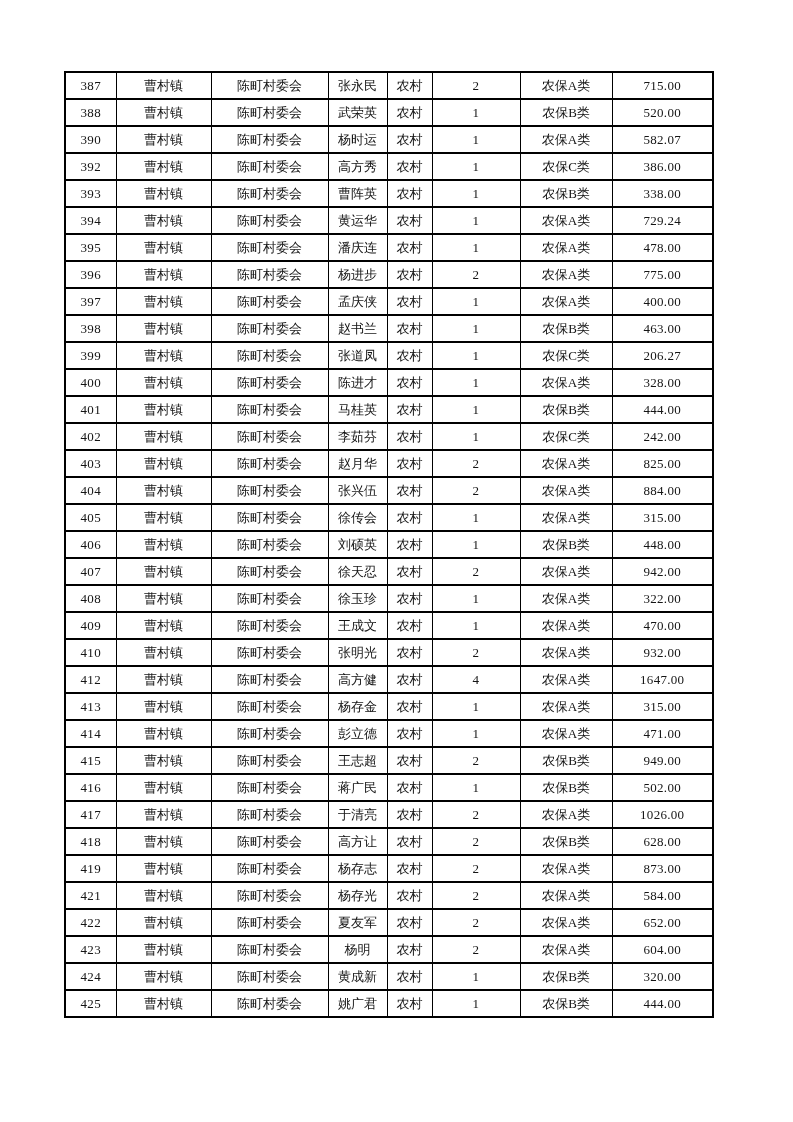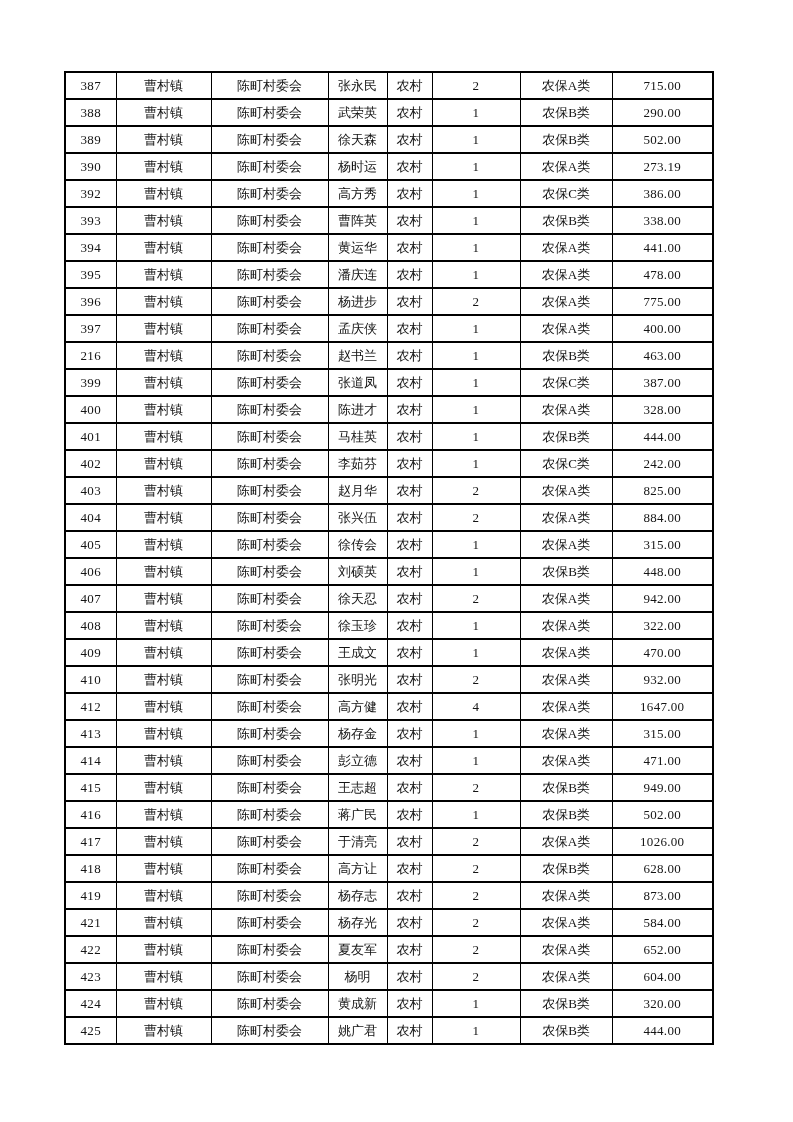--- a/index.html
+++ b/index.html
@@ -75,41 +75,31 @@
           <td class="c7">715.00</td>
         </tr>
         <tr>
           <td class="c0">388</td>
           <td class="c1">曹村镇</td>
           <td class="c2">陈町村委会</td>
           <td class="c3">武荣英</td>
           <td class="c4">农村</td>
           <td class="c5">1</td>
           <td class="c6">农保B类</td>
-          <td class="c7">290.00</td>
-        </tr>
-        <tr>
-          <td class="c0">389</td>
-          <td class="c1">曹村镇</td>
-          <td class="c2">陈町村委会</td>
-          <td class="c3">徐天森</td>
-          <td class="c4">农村</td>
-          <td class="c5">1</td>
-          <td class="c6">农保B类</td>
-          <td class="c7">502.00</td>
+          <td class="c7">520.00</td>
         </tr>
         <tr>
           <td class="c0">390</td>
           <td class="c1">曹村镇</td>
           <td class="c2">陈町村委会</td>
           <td class="c3">杨时运</td>
           <td class="c4">农村</td>
           <td class="c5">1</td>
           <td class="c6">农保A类</td>
-          <td class="c7">273.19</td>
+          <td class="c7">582.07</td>
         </tr>
         <tr>
           <td class="c0">392</td>
           <td class="c1">曹村镇</td>
           <td class="c2">陈町村委会</td>
           <td class="c3">高方秀</td>
           <td class="c4">农村</td>
           <td class="c5">1</td>
           <td class="c6">农保C类</td>
           <td class="c7">386.00</td>
@@ -125,21 +115,21 @@
           <td class="c7">338.00</td>
         </tr>
         <tr>
           <td class="c0">394</td>
           <td class="c1">曹村镇</td>
           <td class="c2">陈町村委会</td>
           <td class="c3">黄运华</td>
           <td class="c4">农村</td>
           <td class="c5">1</td>
           <td class="c6">农保A类</td>
-          <td class="c7">441.00</td>
+          <td class="c7">729.24</td>
         </tr>
         <tr>
           <td class="c0">395</td>
           <td class="c1">曹村镇</td>
           <td class="c2">陈町村委会</td>
           <td class="c3">潘庆连</td>
           <td class="c4">农村</td>
           <td class="c5">1</td>
           <td class="c6">农保A类</td>
           <td class="c7">478.00</td>
@@ -158,38 +148,38 @@
           <td class="c0">397</td>
           <td class="c1">曹村镇</td>
           <td class="c2">陈町村委会</td>
           <td class="c3">孟庆侠</td>
           <td class="c4">农村</td>
           <td class="c5">1</td>
           <td class="c6">农保A类</td>
           <td class="c7">400.00</td>
         </tr>
         <tr>
-          <td class="c0">216</td>
+          <td class="c0">398</td>
           <td class="c1">曹村镇</td>
           <td class="c2">陈町村委会</td>
           <td class="c3">赵书兰</td>
           <td class="c4">农村</td>
           <td class="c5">1</td>
           <td class="c6">农保B类</td>
           <td class="c7">463.00</td>
         </tr>
         <tr>
           <td class="c0">399</td>
           <td class="c1">曹村镇</td>
           <td class="c2">陈町村委会</td>
           <td class="c3">张道凤</td>
           <td class="c4">农村</td>
           <td class="c5">1</td>
           <td class="c6">农保C类</td>
-          <td class="c7">387.00</td>
+          <td class="c7">206.27</td>
         </tr>
         <tr>
           <td class="c0">400</td>
           <td class="c1">曹村镇</td>
           <td class="c2">陈町村委会</td>
           <td class="c3">陈进才</td>
           <td class="c4">农村</td>
           <td class="c5">1</td>
           <td class="c6">农保A类</td>
           <td class="c7">328.00</td>

